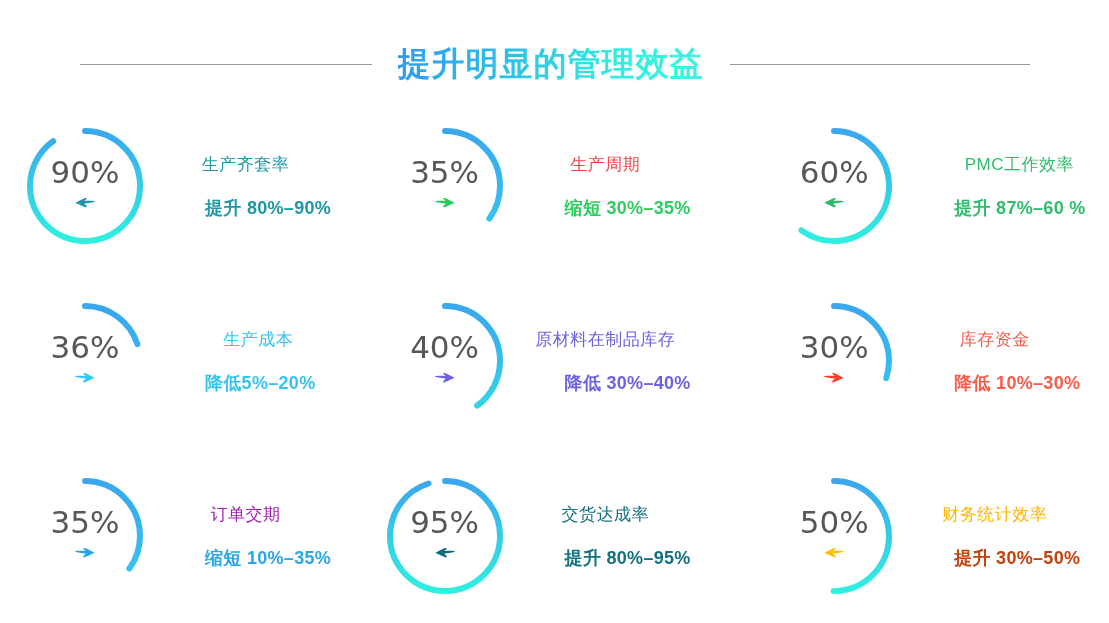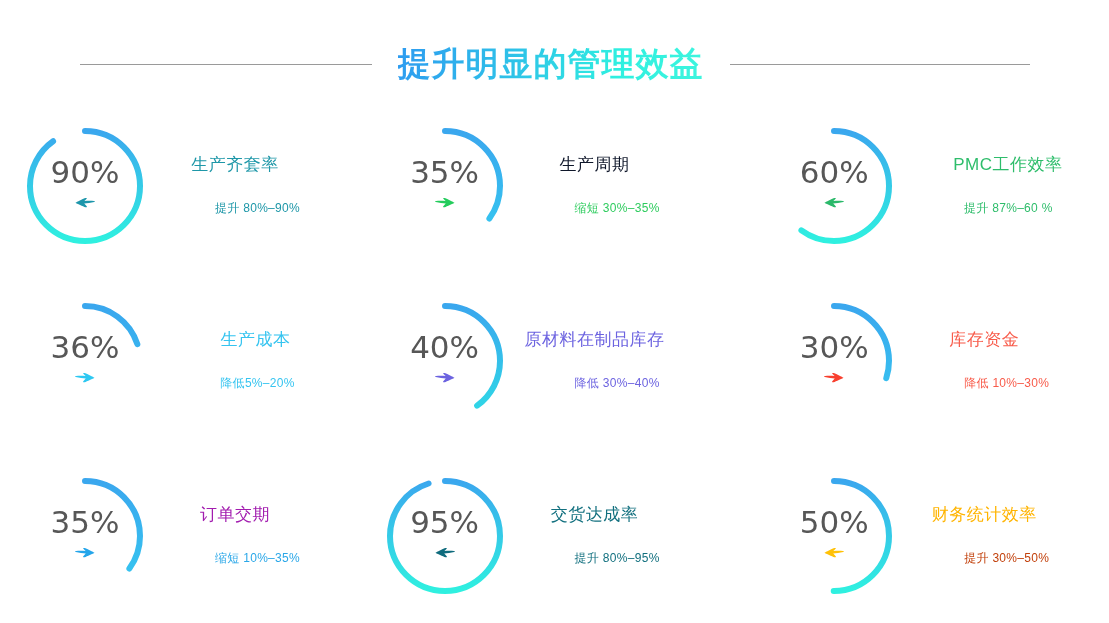--- a/index.html
+++ b/index.html
@@ -60,21 +60,21 @@
   .texts{
     margin-left:12px;
     display:flex;flex-direction:column;align-items:center;justify-content:center;
     min-width:150px;
   }
   .metric-title{
     font-size:17px;font-weight:normal;white-space:nowrap;letter-spacing:.5px;
     line-height:22px;
   }
   .metric-sub{
-    font-size:12px;font-weight:normal;white-space:nowrap;letter-spacing:.3px;
+    font-size:18px;font-weight:bold;white-space:nowrap;letter-spacing:.3px;
     margin-top:23px;line-height:18px;margin-left:45px;
   }
 
   
   .cell.c0{}
   .cell.c1{padding-left:12px;}
   .cell.c2{padding-left:32px;}
 </style>
 </head>
 <body>
@@ -125,21 +125,21 @@
         <div class="inner">
           <div class="pct">35%</div>
           <div class="arrow">
             <svg viewBox="0 0 26 26">
               <path d="M13.2 22.8 C13.2 22.8 16.4 17.1 17.6 14.0 C18.3 12.2 18.2 10.5 17.2 11.4 C16.4 12.1 15.6 13.1 15.1 13.6 C15.3 11.1 15.6 7.3 15.1 4.1 C14.9 2.9 14.3 2.4 13.9 3.8 C13.0 7.0 12.6 11.0 12.6 13.8 C11.9 13.2 10.7 12.1 9.7 11.3 C8.6 10.4 8.4 12.0 9.1 13.6 C10.4 16.7 13.2 22.8 13.2 22.8 Z" fill="#24cc5c"></path>
             </svg>
           </div>
         </div>
       </div>
       <div class="texts">
-        <div class="metric-title" style="color: #0f172a;">生产周期</div>
+        <div class="metric-title" style="color: #ef4444;">生产周期</div>
         <div class="metric-sub" style="color: rgb(46, 204, 94);">缩短 30%–35%</div>
       </div>
     </div>
     <div class="cell c2">
       <div class="gauge">
         <svg viewBox="0 0 126 126">
           <defs>
             <linearGradient id="g2" x1="0%" y1="0%" x2="0%" y2="100%" gradientTransform="rotate(90 0.5 0.5)">
               <stop offset="0%" stop-color="#3aa7ee"></stop>
               <stop offset="100%" stop-color="#2ff0e0"></stop>

